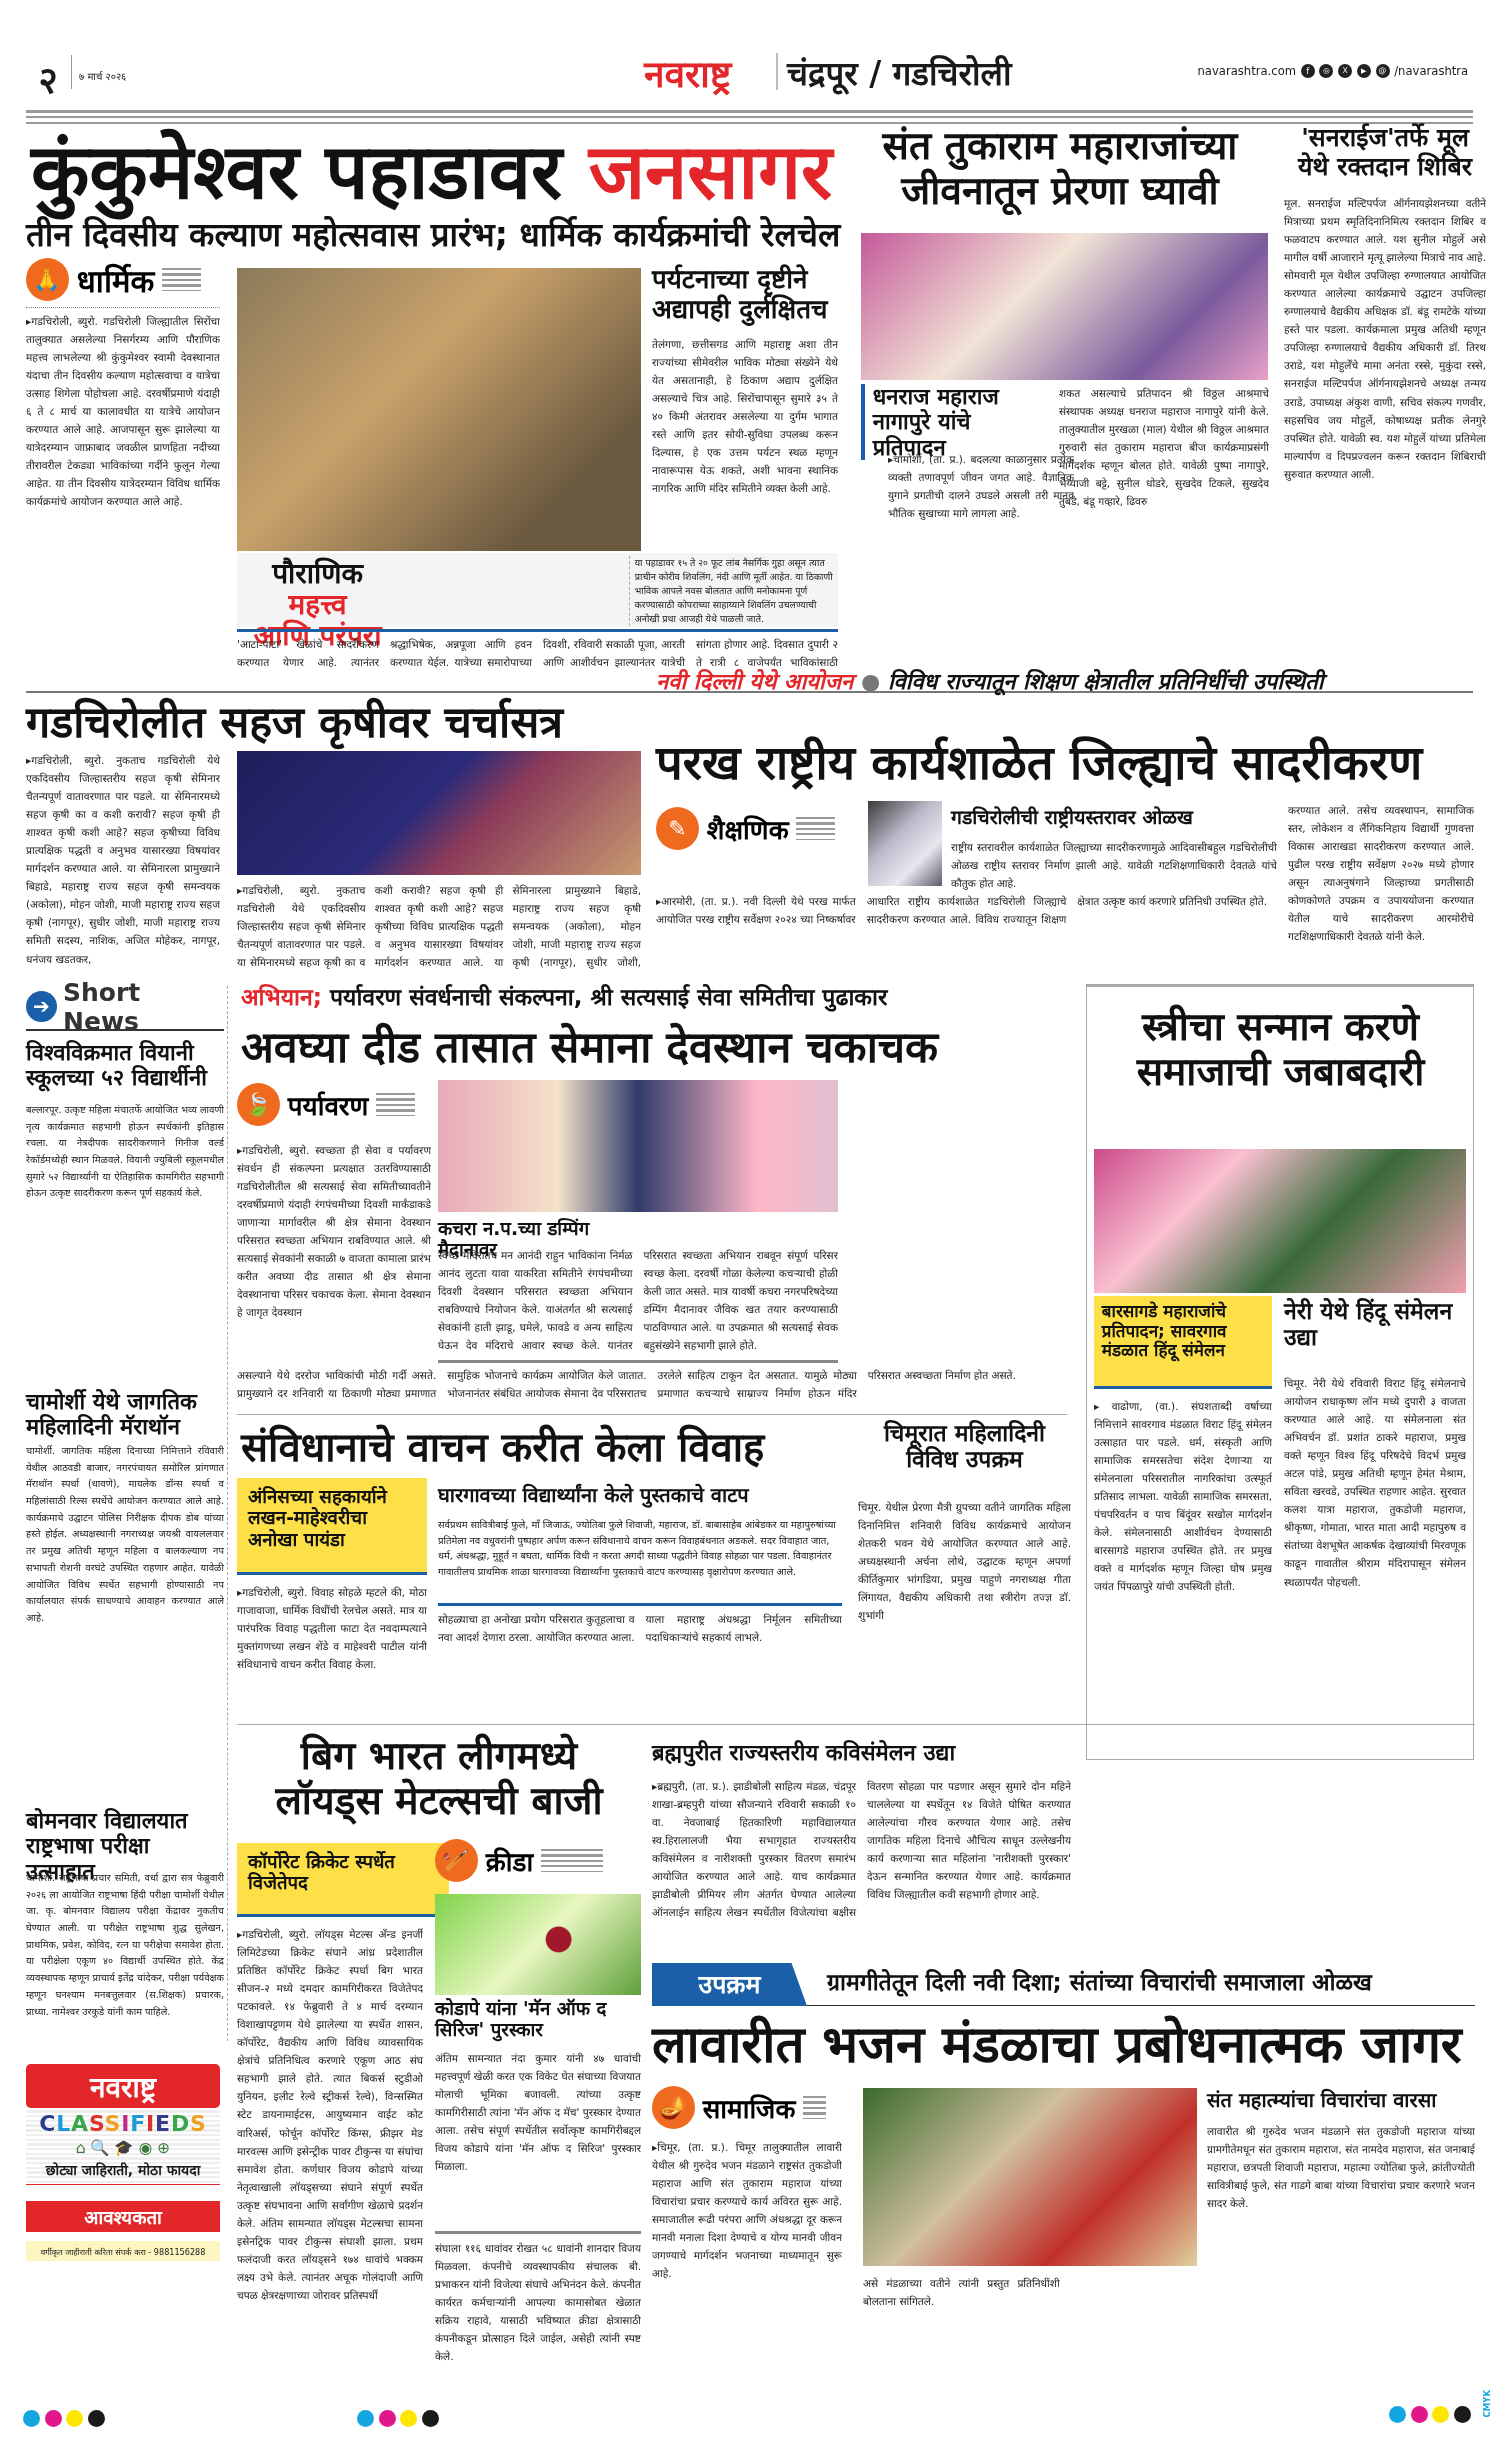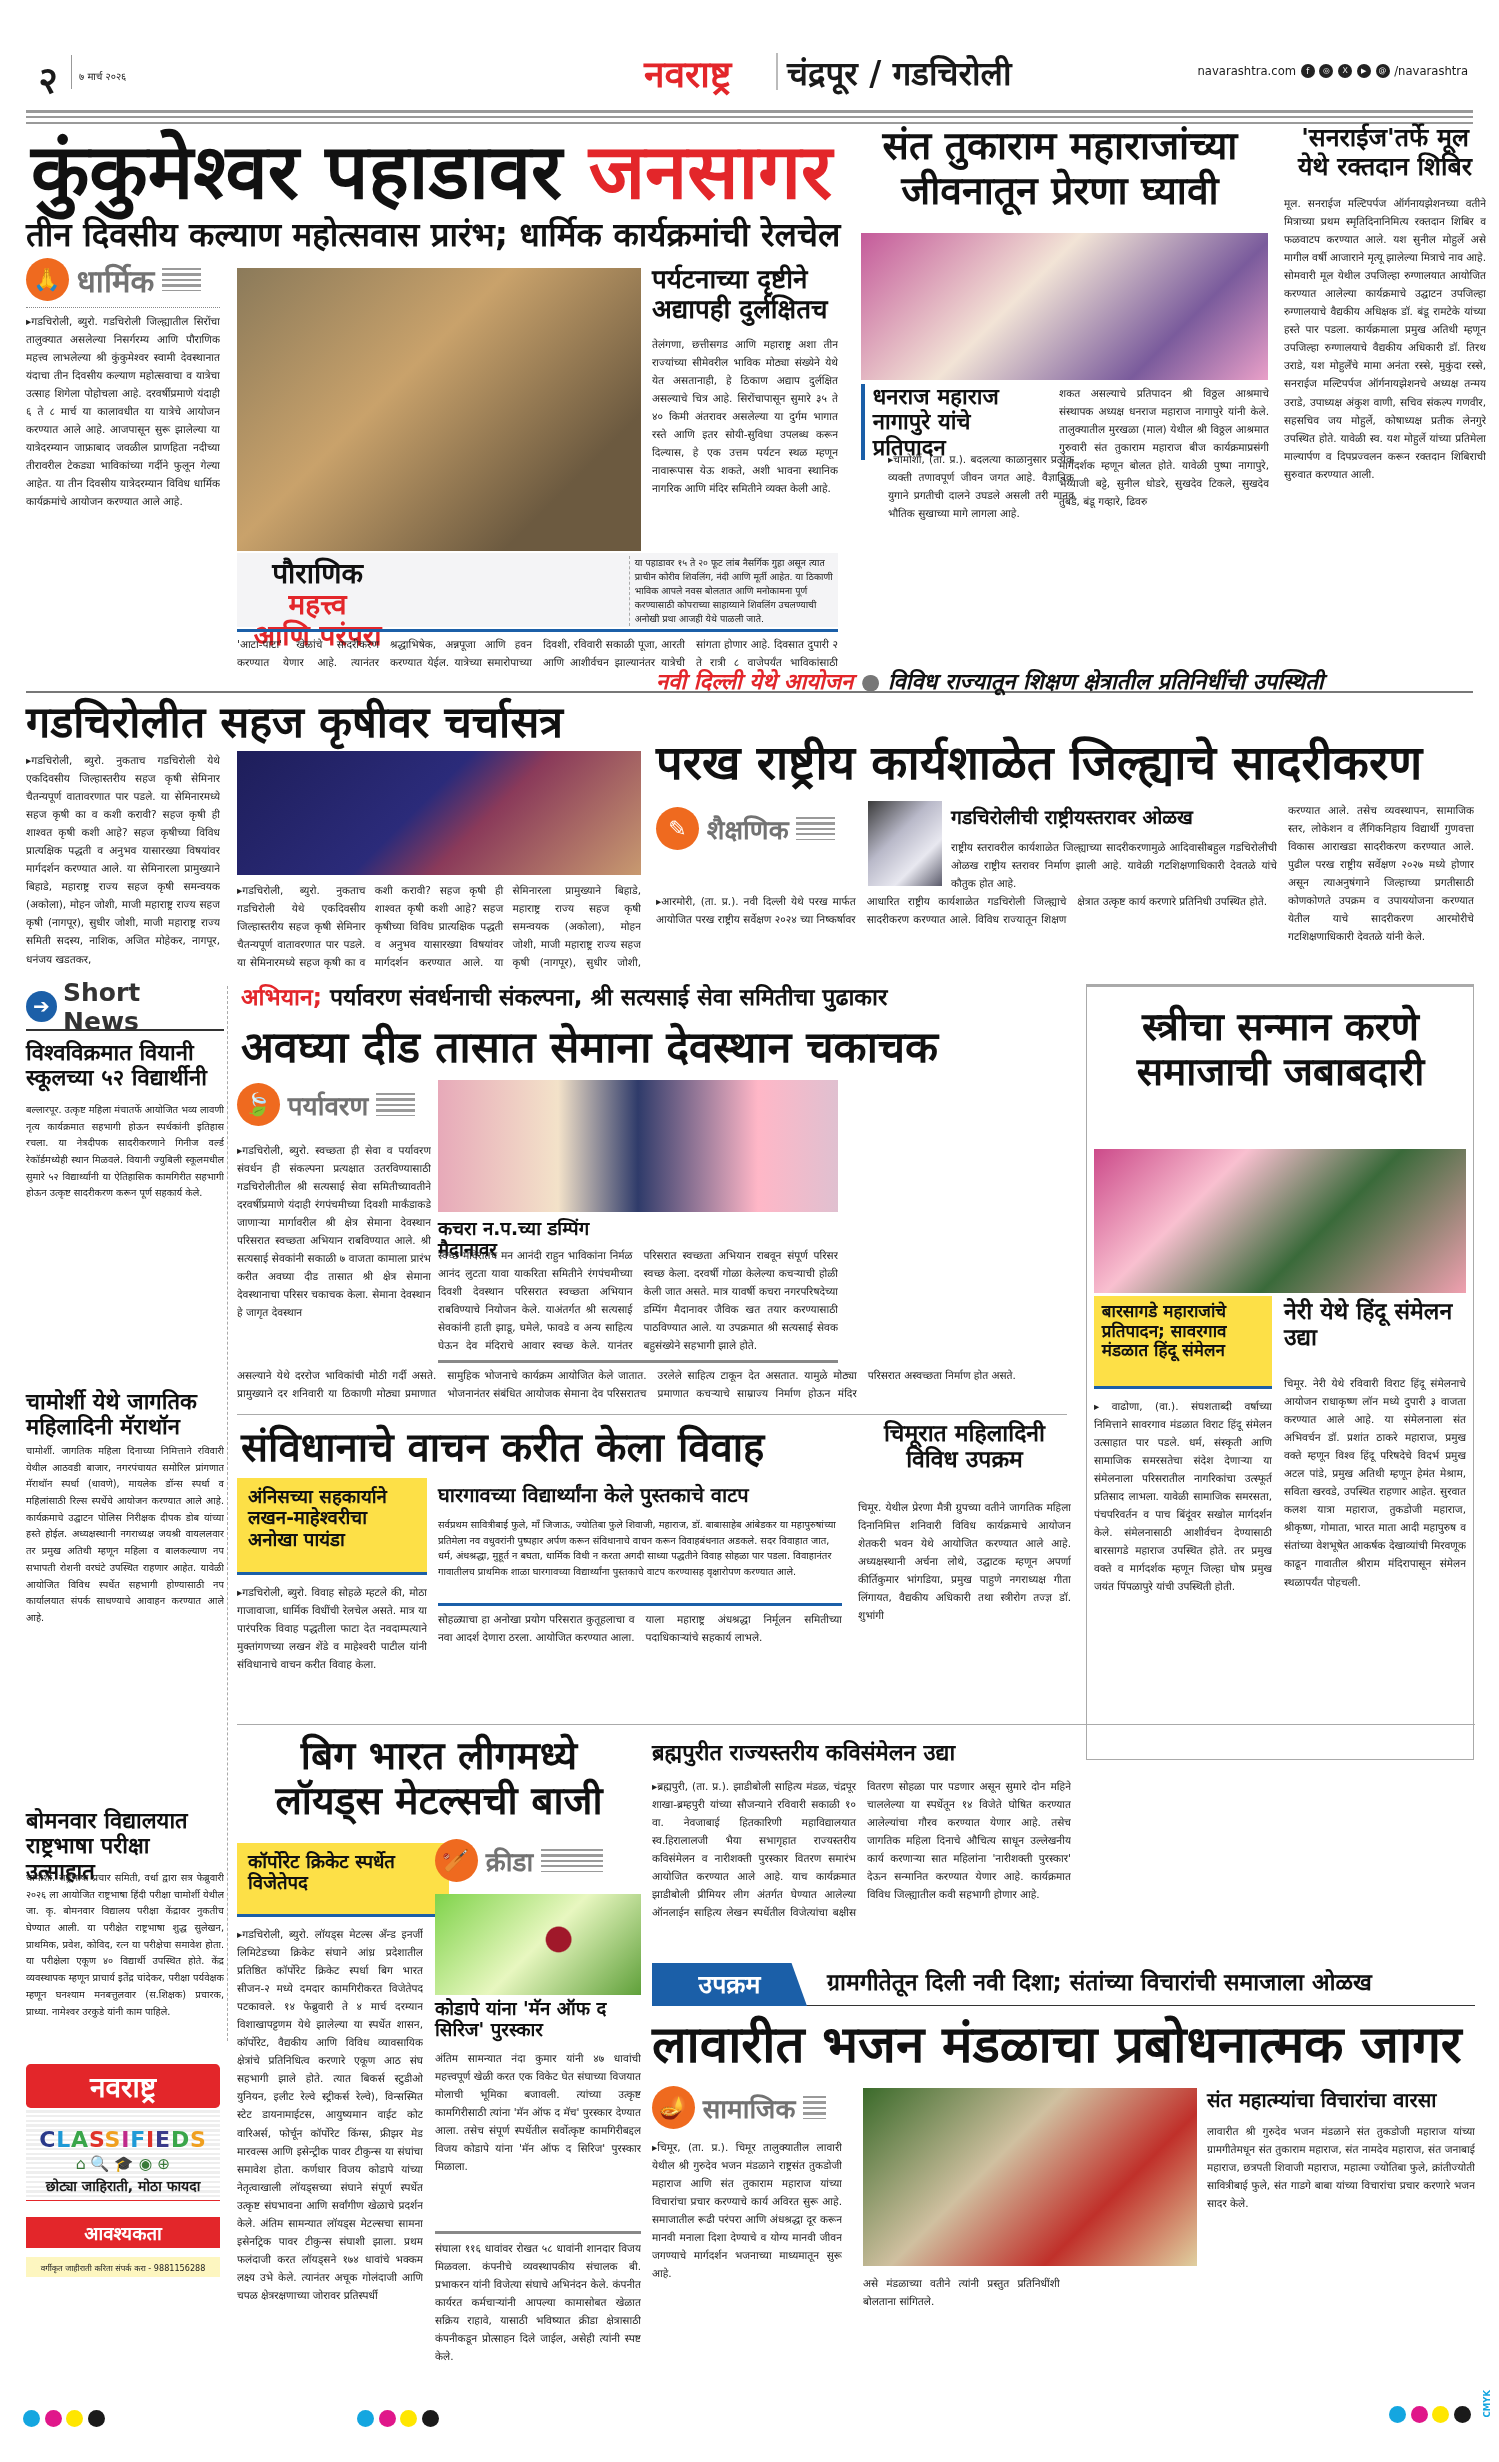--- a/index.html
+++ b/index.html
@@ -12,21 +12,21 @@
 .photo{background:linear-gradient(135deg,#8b7a5a,#c9a26b 40%,#6c5a40 80%);overflow:hidden}
 .photo.p2{background:linear-gradient(135deg,#c45a9a,#f2e4d6 40%,#7a5b9c 75%,#e9a0c8)}
 .photo.p3{background:linear-gradient(135deg,#1e1e5a,#2b2b7a 45%,#8a3a5a 60%,#c89a70)}
 .photo.p4{background:linear-gradient(135deg,#3a3a3a,#b9b9c9 40%,#e8e8f0 70%,#5a5a6a)}
 .photo.p5{background:linear-gradient(90deg,#e7a9b9,#f3e2c9 30%,#2f3b6a 50%,#ffb7c7 80%,#e0c0d0)}
 .photo.p6{background:linear-gradient(135deg,#cc4a8a,#f9c0d0 30%,#3a6a3a 60%,#f0a0b0)}
 .photo.p7{background:radial-gradient(circle at 60% 45%,#a0182a 0 9%,transparent 10%),linear-gradient(135deg,#7fd34a,#e8f7c0 50%,#5fa03a)}
 .photo.p8{background:linear-gradient(135deg,#3a6a2a,#d0c0a0 40%,#c0302a 70%,#e0d0a0)}
 .cat{display:flex;align-items:center;gap:7.8px}
 .cat .circ{width:43px;height:43px;border-radius:50%;background:#ef6a1f;display:flex;align-items:center;justify-content:center;color:#fff;font-size:22px}
-.cat .nm{font-weight:bold;font-size:31px;color:#737373}
+.cat .nm{font-weight:bold;font-size:31px;color:#000000}
 .cat .lines{width:39px;height:23px;background:repeating-linear-gradient(#9a9a9a 0 2.3px,transparent 2.3px 5.4px)}
 .dot-rule{border-top:1.6px dotted #888}
 .box-blue{background:#fde047;border-bottom:3.9px solid #1b5fa8}
 .col-divider{position:absolute;border-left:0.8px dashed #aaa}
 .cmyk{display:flex;gap:4.7px}
 .cmyk span{width:17px;height:17px;border-radius:50%;display:inline-block}
 </style>
 </head>
 <body>
 
@@ -123,21 +123,21 @@
 <div class="abs body-txt" style="left:26px;top:1102px;width:198px;height:275px;overflow:hidden;font-size:9.7px">बल्लारपूर. उत्कृष्ट महिला मंचातर्फे आयोजित भव्य लावणी नृत्य कार्यक्रमात सहभागी होऊन स्पर्धकांनी इतिहास रचला. या नेत्रदीपक सादरीकरणाने गिनीज वर्ल्ड रेकॉर्डमध्येही स्थान मिळवले. वियानी ज्युबिली स्कूलमधील सुमारे ५२ विद्यार्थ्यांनी या ऐतिहासिक कामगिरीत सहभागी होऊन उत्कृष्ट सादरीकरण करून पूर्ण सहकार्य केले.</div>
 
 <div class="abs hd" style="left:26px;top:1389px;width:198px;font-size:22px;">चामोर्शी येथे जागतिक महिलादिनी मॅराथॉन</div>
 <div class="abs body-txt" style="left:26px;top:1443px;width:198px;height:357px;overflow:hidden;font-size:9.7px">चामोर्शी. जागतिक महिला दिनाच्या निमित्ताने रविवारी येथील आठवडी बाजार, नगरपंचायत समोरिल प्रांगणात मॅराथॉन स्पर्धा (धावणे), मायलेक डॉन्स स्पर्धा व महिलांसाठी रिल्स स्पर्धेचे आयोजन करण्यात आले आहे. कार्यक्रमाचे उद्घाटन पोलिस निरीक्षक दीपक डोब यांच्या हस्ते होईल. अध्यक्षस्थानी नगराध्यक्ष जयश्री वायललवार तर प्रमुख अतिथी म्हणून महिला व बालकल्याण नप सभापती रोशनी वरघंटे उपस्थित राहणार आहेत. यावेळी आयोजित विविध स्पर्धेत सहभागी होण्यासाठी नप कार्यालयात संपर्क साधण्याचे आवाहन करण्यात आले आहे.</div>
 
 <div class="abs hd" style="left:26px;top:1808px;width:198px;font-size:22px;">बोमनवार विद्यालयात राष्ट्रभाषा परीक्षा उत्साहात</div>
 <div class="abs body-txt" style="left:26px;top:1870px;width:198px;height:178px;overflow:hidden;font-size:9.7px">चामोर्शी. राष्ट्रभाषा प्रचार समिती, वर्धा द्वारा सत्र फेब्रुवारी २०२६ ला आयोजित राष्ट्रभाषा हिंदी परीक्षा चामोर्शी येथील जा. कृ. बोमनवार विद्यालय परीक्षा केंद्रावर नुकतीच घेण्यात आली. या परीक्षेत राष्ट्रभाषा शुद्ध सुलेखन, प्राथमिक, प्रवेश, कोविद, रत्न या परीक्षेचा समावेश होता. या परीक्षेला एकूण ४० विद्यार्थी उपस्थित होते. केंद्र व्यवस्थापक म्हणून प्राचार्य इतेंद्र चांदेकर, परीक्षा पर्यवेक्षक म्हणून घनश्याम मनबत्तुलवार (स.शिक्षक) प्रचारक, प्राध्या. नामेश्वर उरकुडे यांनी काम पाहिले.</div>
 
 <div class="abs" style="left:26px;top:2064px;width:194px;height:341px;">
   <div style="background:#e3262a;color:#fff;font-size:28px;font-weight:bold;text-align:center;border-radius:4.7px;padding:3.1px 0">नवराष्ट्र</div>
-  <div style="text-align:center;padding:19px 0 0;background:repeating-linear-gradient(#fff 0 2.3px,#eee 2.3px 4.7px)">
+  <div style="text-align:center;padding:3px 0 0;background:repeating-linear-gradient(#fff 0 2.3px,#eee 2.3px 4.7px)">
     <div id="classified-title" style="font-size:22px;font-weight:bold;letter-spacing:0.8px"><span style="color: rgb(42, 58, 138);">C</span><span style="color: rgb(31, 154, 214);">L</span><span style="color: rgb(58, 166, 74);">A</span><span style="color: rgb(224, 50, 42);">S</span><span style="color: rgb(240, 160, 32);">S</span><span style="color: rgb(192, 42, 138);">I</span><span style="color: rgb(31, 154, 214);">F</span><span style="color: rgb(224, 50, 42);">I</span><span style="color: rgb(58, 58, 138);">E</span><span style="color: rgb(58, 166, 74);">D</span><span style="color: rgb(240, 160, 32);">S</span></div>
     <div style="font-size:15.5px;margin:3.1px 0;color:#3a7a3a">⌂ 🔍 🎓 ◉ ⊕</div>
     <div style="font-size:14px;font-weight:bold;padding-bottom:4.7px;border-bottom:1.6px solid #e3262a">छोट्या जाहिराती, मोठा फायदा</div>
   </div>
   <div style="margin-top:15.5px;background:#e3262a;color:#fff;font-size:18.6px;font-weight:bold;text-align:center;padding:3.1px 0">आवश्यकता</div>
   <div style="margin-top:9.3px;background:#fdf6c0;font-size:8.1px;padding:4.7px;text-align:center">वर्गीकृत जाहीराती करिता संपर्क करा - 9881156288</div>
 </div>
 
 <div class="abs hd" style="left:241px;top:984px;font-size:23px;white-space:nowrap;">
   <span class="red">अभियान;</span>

